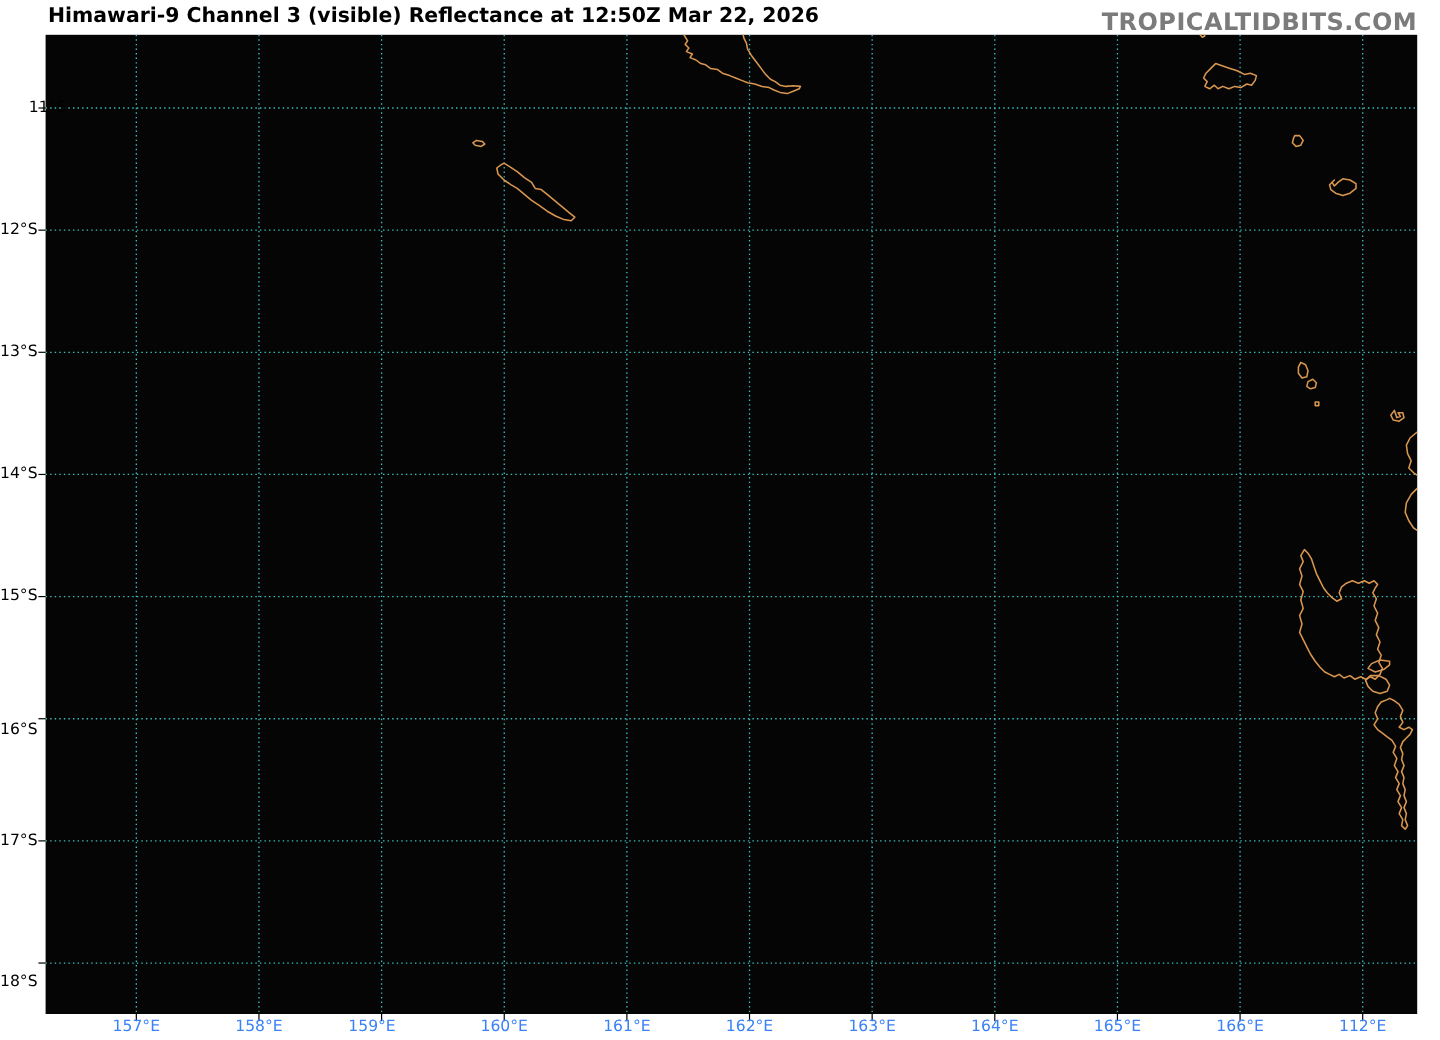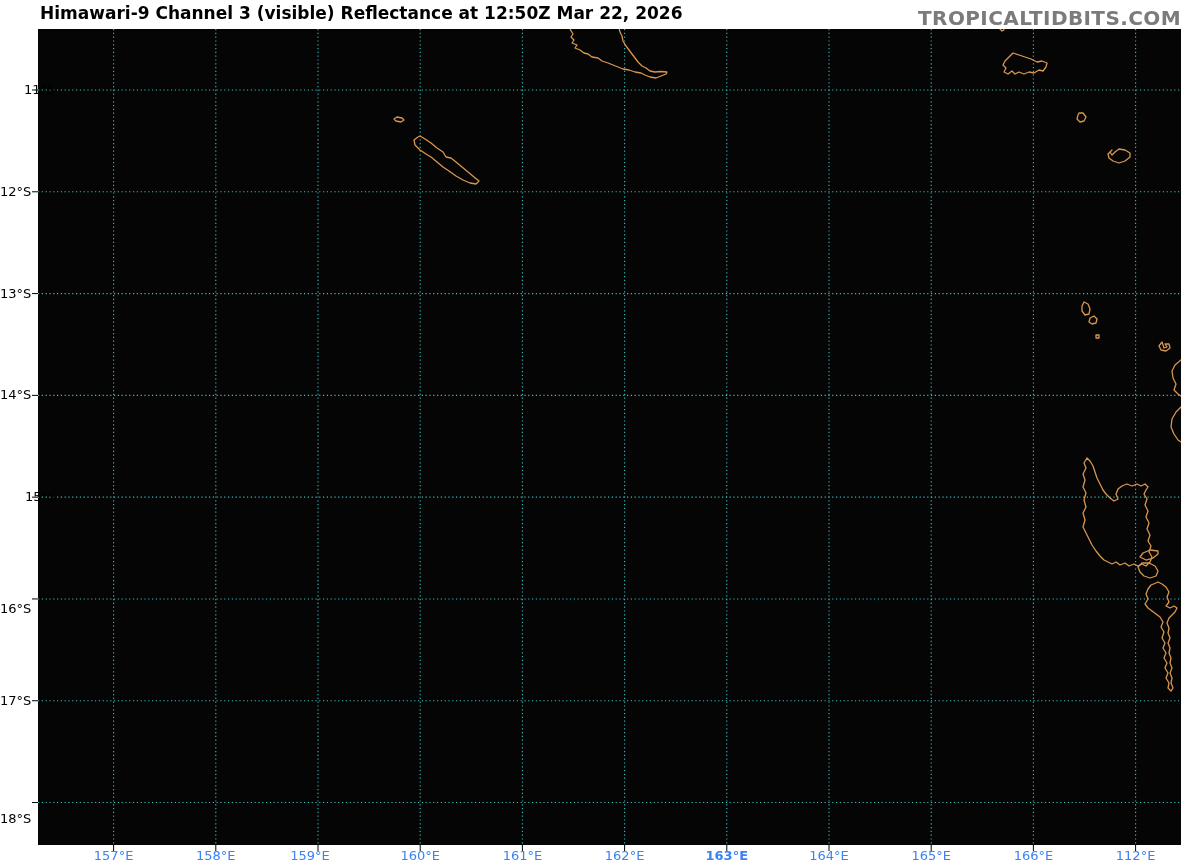--- a/index.html
+++ b/index.html
@@ -87,31 +87,31 @@
       <line x1="829" y1="845" x2="829" y2="851" class="tick"></line>
       <line x1="931.2" y1="845" x2="931.2" y2="851" class="tick"></line>
       <line x1="1033.4" y1="845" x2="1033.4" y2="851" class="tick"></line>
       <line x1="1135.6" y1="845" x2="1135.6" y2="851" class="tick"></line>
     </svg>
   <div id="ylabels">
       <div class="ylab" style="top: 81px; padding-left: 24px;">11°S</div>
       <div class="ylab" style="top: 182.79px;">12°S</div>
       <div class="ylab" style="top: 284.58px;">13°S</div>
       <div class="ylab" style="top: 386.37px;">14°S</div>
-      <div class="ylab" style="top: 488.16px; padding-left: 25px;">15°S</div>
+      <div class="ylab" style="top: 488.16px;">15°S</div>
       <div class="ylab" style="top: 600px;">16°S</div>
       <div class="ylab" style="top: 691.74px;">17°S</div>
       <div class="ylab" style="top: 793.53px; margin-top: 16px;">18°S</div>
     </div>
   <div id="xlabels">
       <div class="xlab" style="left: 83.6px;">157°E</div>
       <div class="xlab" style="left: 185.8px;">158°E</div>
       <div class="xlab" style="left: 280px;">159°E</div>
       <div class="xlab" style="left: 390.2px;">160°E</div>
       <div class="xlab" style="left: 492.4px;">161°E</div>
       <div class="xlab" style="left: 594.6px;">162°E</div>
-      <div class="xlab" style="left: 696.8px; font-weight: bold;">163°E</div>
+      <div class="xlab" style="left: 696.8px;">163°E</div>
       <div class="xlab" style="left: 799px;">164°E</div>
       <div class="xlab" style="left: 901.2px;">165°E</div>
       <div class="xlab" style="left: 1003.4px;">166°E</div>
       <div class="xlab" style="left: 1105.6px;">112°E</div>
     </div>
 </div>
 
 </body></html>

